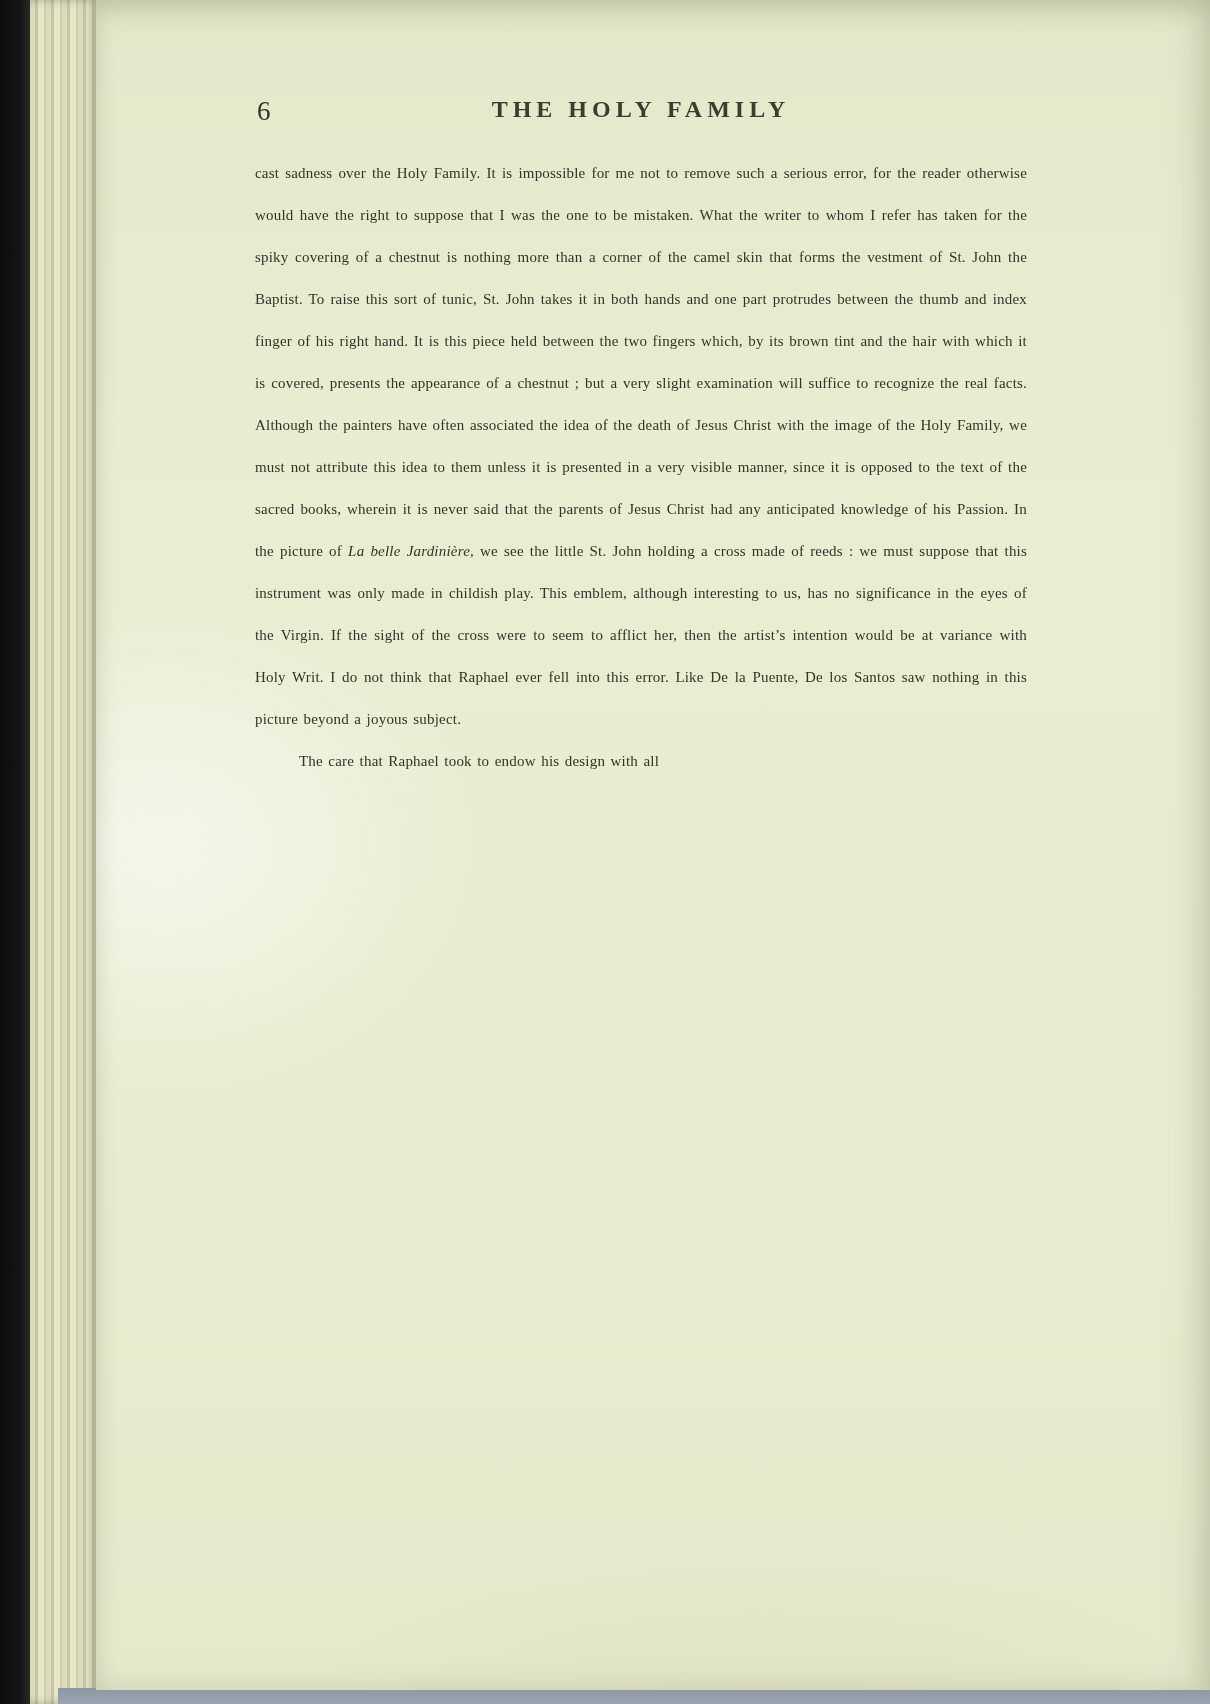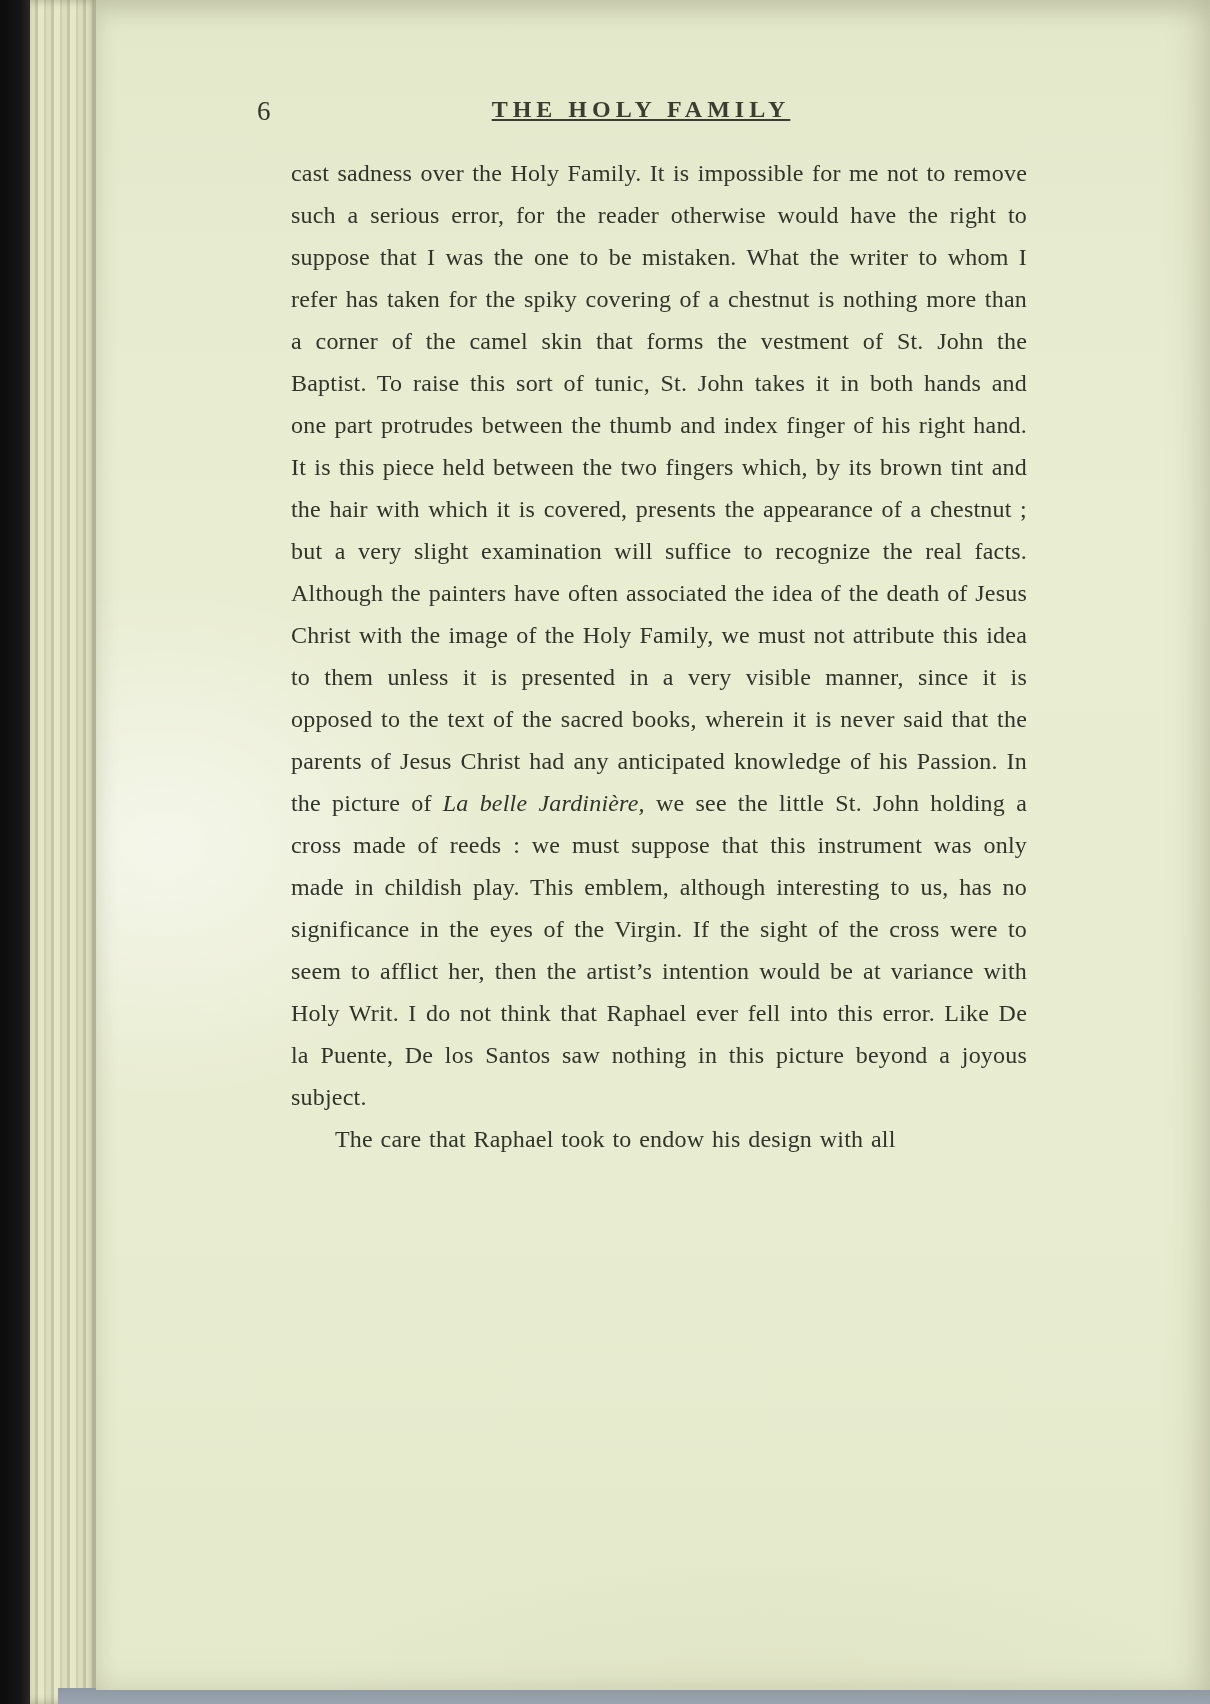--- a/index.html
+++ b/index.html
@@ -67,35 +67,33 @@
     font-size: 27px;
     color: #33362b;
   }
   .running-head {
     display: block;
     text-align: center;
     font-size: 24px;
     font-weight: bold;
     letter-spacing: 5px;
     color: #3a3d30;
-    text-decoration: underline;
   }
   .text-block {
     position: absolute;
     top: 152px; left: 159px;
     width: 772px;
   }
   .para {
-    font-size: 24px;
+    font-size: 15px;
     line-height: 42px;
     text-align: justify;
     color: #31342a;
     letter-spacing: 0.2px;
     word-spacing: 1.5px;
-    margin-left: 36px;
   }
   .para.indent { text-indent: 44px; font-family: Liberation Serif, serif; }
   .it { font-style: italic; }
 </style>
 </head>
 <body>
 
 <div class="scan">
   <div class="spine-shadow"></div>
   <div class="page-edges"></div>

